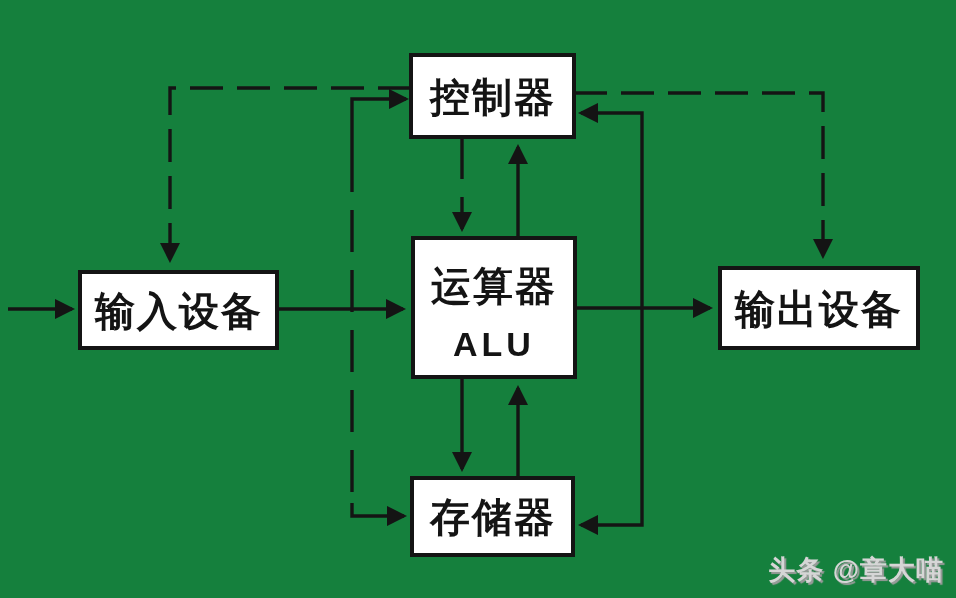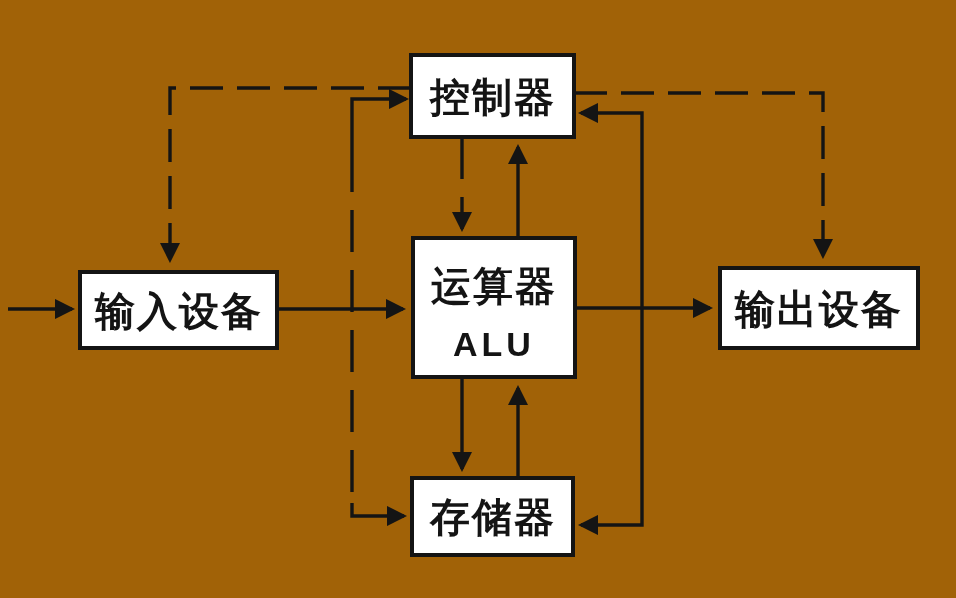--- a/index.html
+++ b/index.html
@@ -1,19 +1,19 @@
 <!DOCTYPE html>
 <html><head>
 <meta charset="utf-8">
 <style>
   html,body{margin:0;padding:0;background:#ffffff;}
   .stage{
     position:relative;
     width:956px;height:598px;
-    background:#a16207;
+    background:#15803d;
     font-family:"Liberation Sans","DejaVu Sans",sans-serif;
     overflow:hidden;
   }
   svg{display:block;}
   .node-label{
     font-family:"Liberation Sans","DejaVu Sans",sans-serif;
     font-weight:bold;
     fill:#141414;
   }
   .cjk{font-size:40px;letter-spacing:2px;}
@@ -82,13 +82,14 @@
     <text class="node-label cjk" text-anchor="middle" x="494" y="300">运算器</text>
     <text class="node-label latin" text-anchor="middle" x="494" y="356">ALU</text>
 
     <text class="node-label cjk" text-anchor="middle" x="179" y="325">输入设备</text>
 
     <text class="node-label cjk" text-anchor="middle" x="819" y="323">输出设备</text>
 
     <text class="node-label cjk" text-anchor="middle" x="493" y="531">存储器</text>
   </svg>
 
+  <div class="watermark">头条 @章大喵</div>
 </div>
 
 </body></html>

